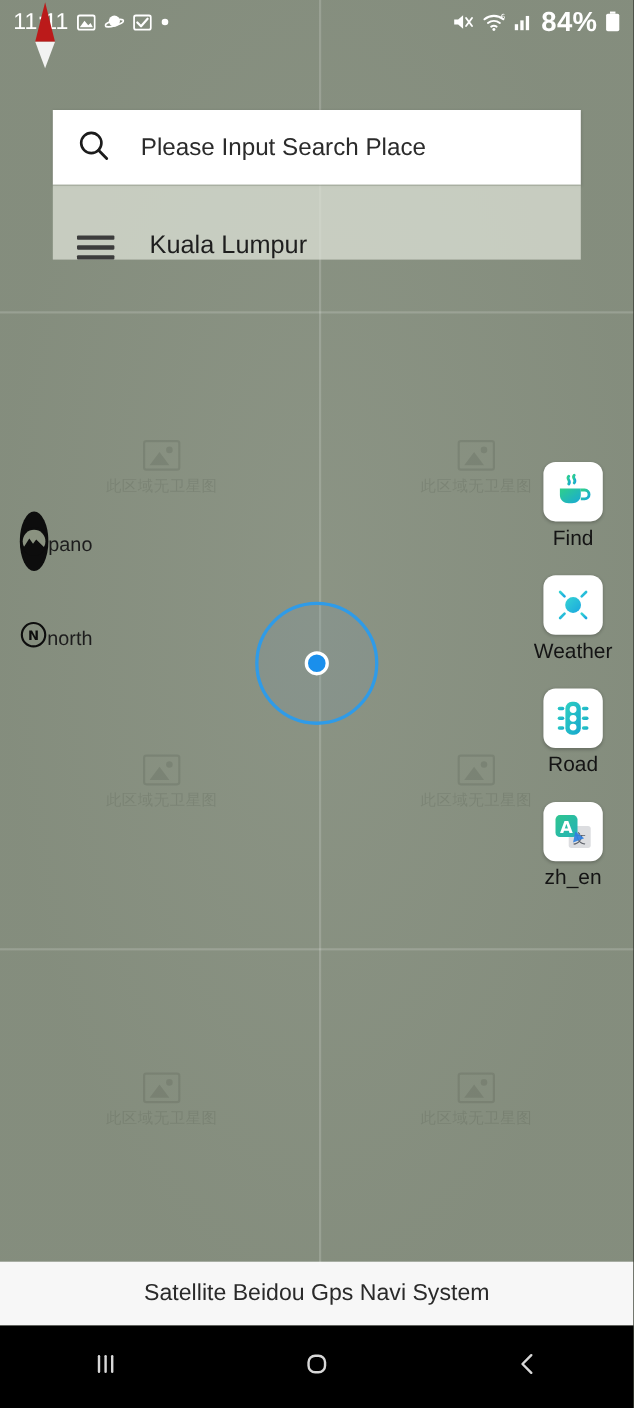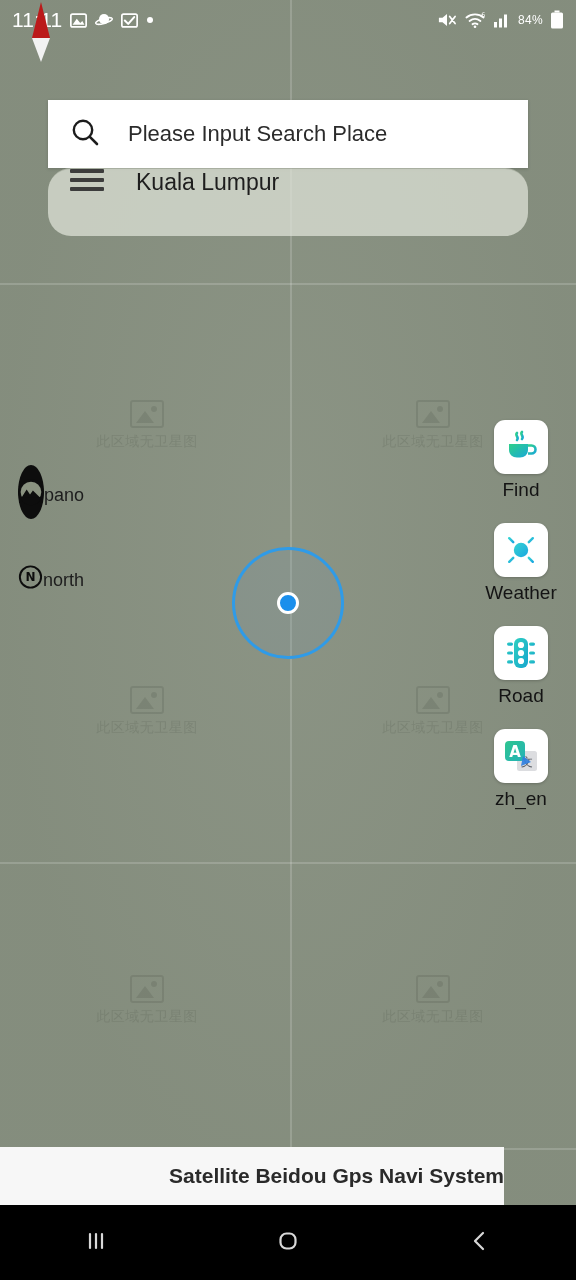--- a/index.html
+++ b/index.html
@@ -83,21 +83,21 @@
     color: #ffffff;
     z-index: 40;
   }
   .sb-left { display: flex; align-items: center; gap: 8px; }
   .sb-time { font-size: 21px; font-weight: 400; letter-spacing: 0.2px; }
   .sb-right {
     margin-left: auto;
     display: flex; align-items: center; gap: 7px;
   }
   .sb-icon { display: inline-flex; align-items: center; }
-  .sb-batt { font-size: 12px; letter-spacing: 0.3px; }
+  .sb-batt { font-size: 25px; letter-spacing: 0.3px; font-weight: bold; }
 
   
   .compass-needle {
     position: absolute;
     left: 28px; top: -2px;
     width: 26px; height: 70px;
     z-index: 45;
     pointer-events: none;
   }
 
@@ -122,24 +122,23 @@
     font-family: "Liberation Sans", sans-serif;
     font-size: 22px;
     color: #2b2b2b;
     background: transparent;
   }
   .search-input::placeholder { color: #2b2b2b; }
 
   .city-row {
     height: 68px;
     background: rgba(225,228,218,0.72);
-    display: flex; align-items: flex-start;
+    display: flex; align-items: flex-end;
     padding: 0 22px;
     border-top: 1px solid rgba(120,128,112,0.35);
-    border-radius: 23px;
   }
   .hamburger {
     width: 34px; height: 22px;
     margin-right: 32px;
     display: flex; flex-direction: column; justify-content: space-between;
     flex: 0 0 auto;
   }
   .hamburger span {
     display: block; height: 4px; width: 100%;
     background: #3c3c3c; border-radius: 1px;
@@ -229,25 +228,24 @@
     margin-top: 2px;
     width: 110px; height: 8px;
     border: 2px solid #ffffff;
     border-top: none;
   }
 
   
   .bottom-bar {
     position: absolute;
     left: 0; bottom: 75px;
-    width: 504px; height: 58px;
+    width: 576px; height: 58px;
     background: #f7f7f7;
-    display: flex; align-items: center; justify-content: flex-end;
+    display: flex; align-items: center; justify-content: center;
     z-index: 35;
-    font-weight: bold;
   }
   .bottom-bar .btitle {
     font-size: 21px;
     color: #2a2a2a;
   }
 
   
   .navbar {
     position: absolute;
     left: 0; bottom: 0;

